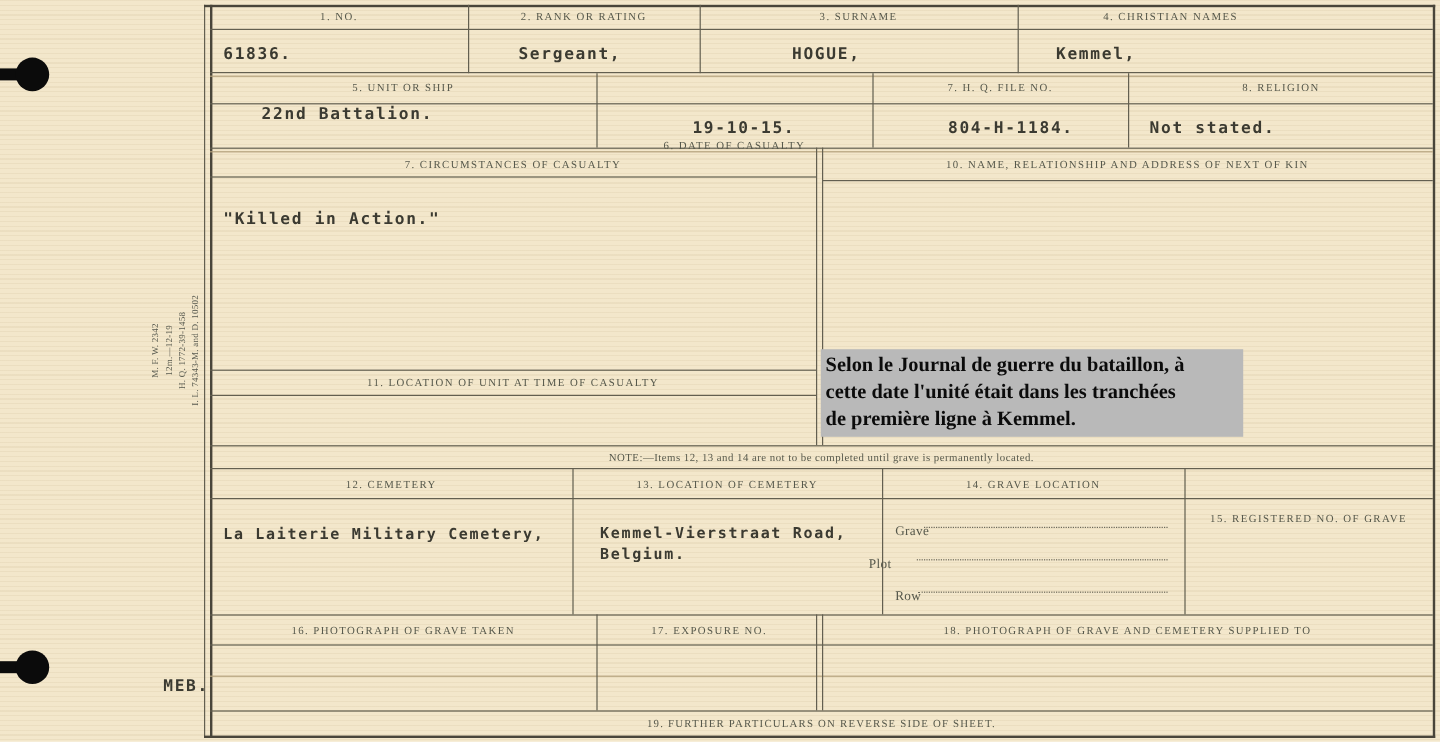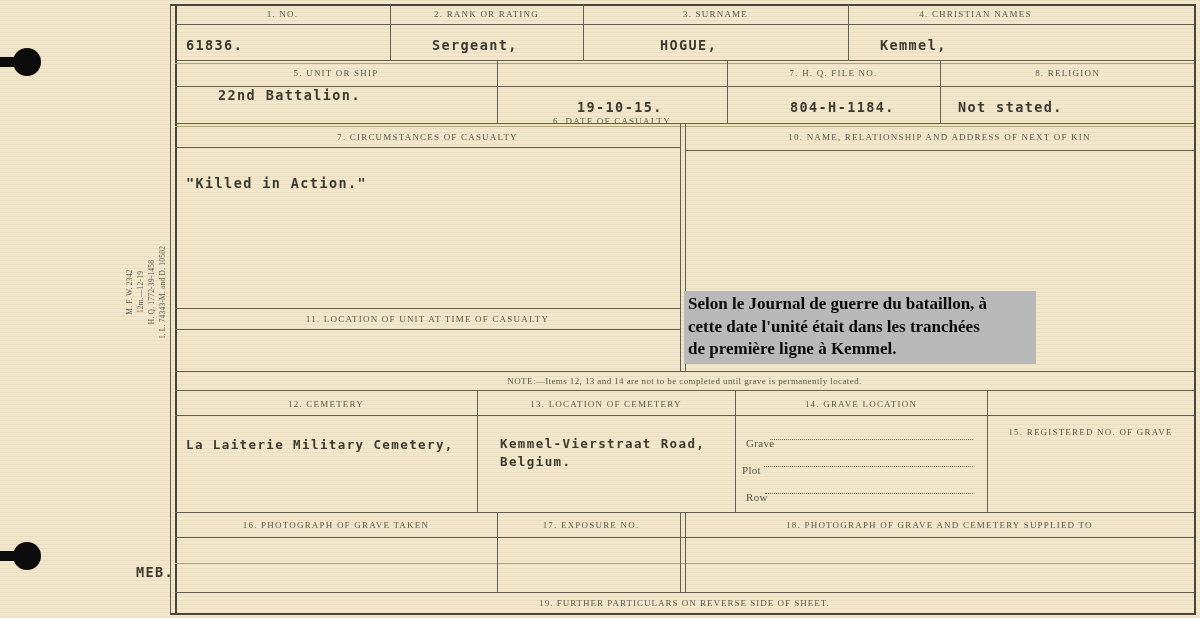--- a/index.html
+++ b/index.html
@@ -138,21 +138,21 @@
   <div class="hdr" style="left:477px;width:258px;top:399px;">13. LOCATION OF CEMETERY</div>
   <div class="hdr" style="left:735px;width:252px;top:399px;">14. GRAVE LOCATION</div>
   <div class="hdr" style="left:987px;width:207px;top:399px;margin-top:28px;">15. REGISTERED NO. OF GRAVE</div>
 
   <div class="typed small-typed" style="left:186px;top:437px;">La Laiterie Military Cemetery,</div>
   <div class="typed small-typed" style="left:500px;top:435px;line-height:18px;">Kemmel-Vierstraat Road,
 Belgium.</div>
 
   <div class="gravelabel" style="left:746px;top:437px;">Grave</div>
   <div class="dotted" style="left:770px;top:438px;width:203px;"></div>
-  <div class="gravelabel" style="left:742px;top:464px;text-align:right;">Plot</div>
+  <div class="gravelabel" style="left:724px;top:464px;text-align:right;">Plot</div>
   <div class="dotted" style="left:764px;top:465px;width:209px;"></div>
   <div class="gravelabel" style="left:746px;top:491px;">Row</div>
   <div class="dotted" style="left:765px;top:492px;width:208px;"></div>
 
   <div class="hdr" style="left:175px;width:322px;top:520px;">16. PHOTOGRAPH OF GRAVE TAKEN</div>
   <div class="hdr" style="left:497px;width:188px;top:520px;">17. EXPOSURE NO.</div>
   <div class="hdr" style="left:685px;width:509px;top:520px;">18. PHOTOGRAPH OF GRAVE AND CEMETERY SUPPLIED TO</div>
 
   <div class="typed" style="left:136px;top:564px;">MEB.</div>
 

